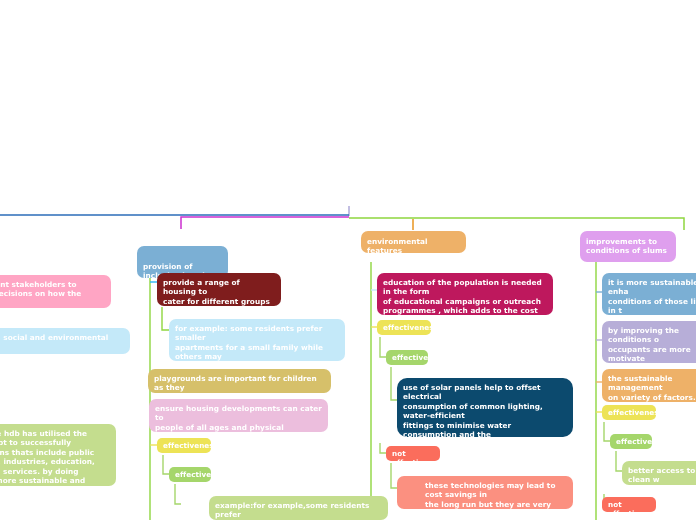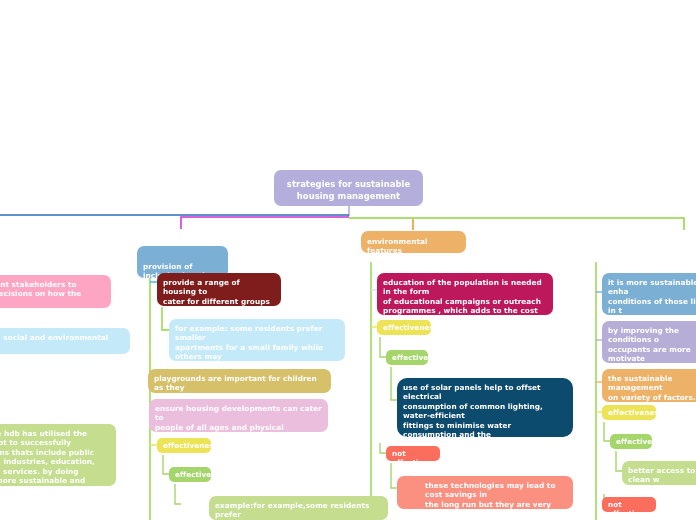--- a/index.html
+++ b/index.html
@@ -89,29 +89,29 @@
     <path d="M596 272 L596 520" stroke="#8fd63f" stroke-width="1.4" fill="none"></path>
     <path d="M596 292 L602 292" stroke="#7bafd4" stroke-width="1.4" fill="none"></path>
     <path d="M596 340 L602 340" stroke="#b7aed8" stroke-width="1.4" fill="none"></path>
     <path d="M596 382 L602 382" stroke="#eeb168" stroke-width="1.4" fill="none"></path>
     <path d="M596 412 L602 412" stroke="#ede356" stroke-width="1.4" fill="none"></path>
     <path d="M604 422 L604 441 L610 441" stroke="#a5d66b" stroke-width="1.4" fill="none"></path>
     <path d="M616 451 L616 471 L622 471" stroke="#a5d66b" stroke-width="1.4" fill="none"></path>
     <path d="M604 494 L604 504 L610 504" stroke="#a5d66b" stroke-width="1.4" fill="none"></path>
   </svg>
 
-  <div class="node root" style="left:274px; top:170px; width:149px; height:36px; background:#b3aedb;">strategies for sustainable
-housing management</div>
 
   <div class="node" style="left:137px; top:246px; width:91px; height:32px; background:#7bafd4; padding-top:16px;">provision of
 inclusive housing</div>
 
   <div class="node" style="left:361px; top:231px; width:105px; height:22px; background:#eeb168; padding-top:6px;">environmental features
 in buildings</div>
 
+  <div class="node" style="left:580px; top:231px; width:96px; height:31px; background:#df9fee; padding-top:6px;">improvements to
+conditions of slums</div>
 
   <div class="node" style="left:-40px; top:275px; width:151px; height:33px; background:#ffa5c4;">r different stakeholders to
 make  decisions on how the
 veloped</div>
 
   <div class="node" style="left:-33px; top:328px; width:163px; height:26px; background:#c4e9f9;">nomic, social and environmental
 et</div>
 
   <div class="node" style="left:-40px; top:424px; width:156px; height:62px; background:#c4dd8e;">pore the hdb has utilised the
 g concept to successfully

